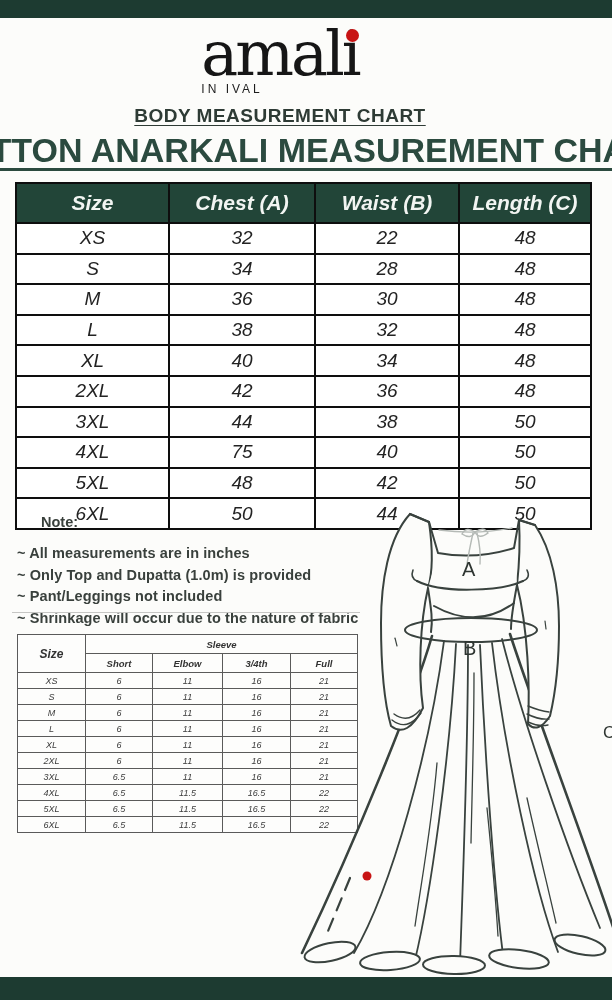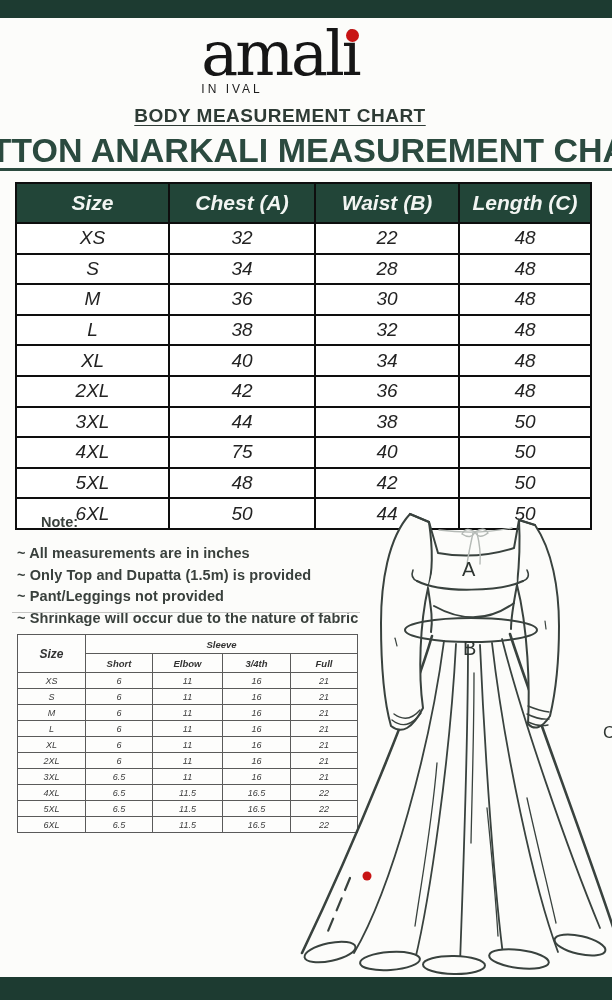--- a/index.html
+++ b/index.html
@@ -138,22 +138,22 @@
           <td>50</td>
           <td>44</td>
           <td>50</td>
         </tr>
       </tbody>
   </table>
 
   <div class="notes">
     <div class="note-head">Note:</div>
     <div class="note-line">~ All measurements are in inches</div>
-    <div class="note-line">~ Only Top and Dupatta (1.5m) is provided</div>
-    <div class="note-line">~ Pant/Leggings not provided</div>
+    <div class="note-line">~ Only Top and Dupatta (1.0m) is provided</div>
+    <div class="note-line">~ Pant/Leggings not included</div>
     <div class="note-line">~ Shrinkage will occur due to the nature of fabric</div>
   </div>
 
   <div class="divider"></div>
 
   <table class="sleeve-table">
     <colgroup>
         <col style="width:68px">
         <col style="width:67px">
         <col style="width:70px">

